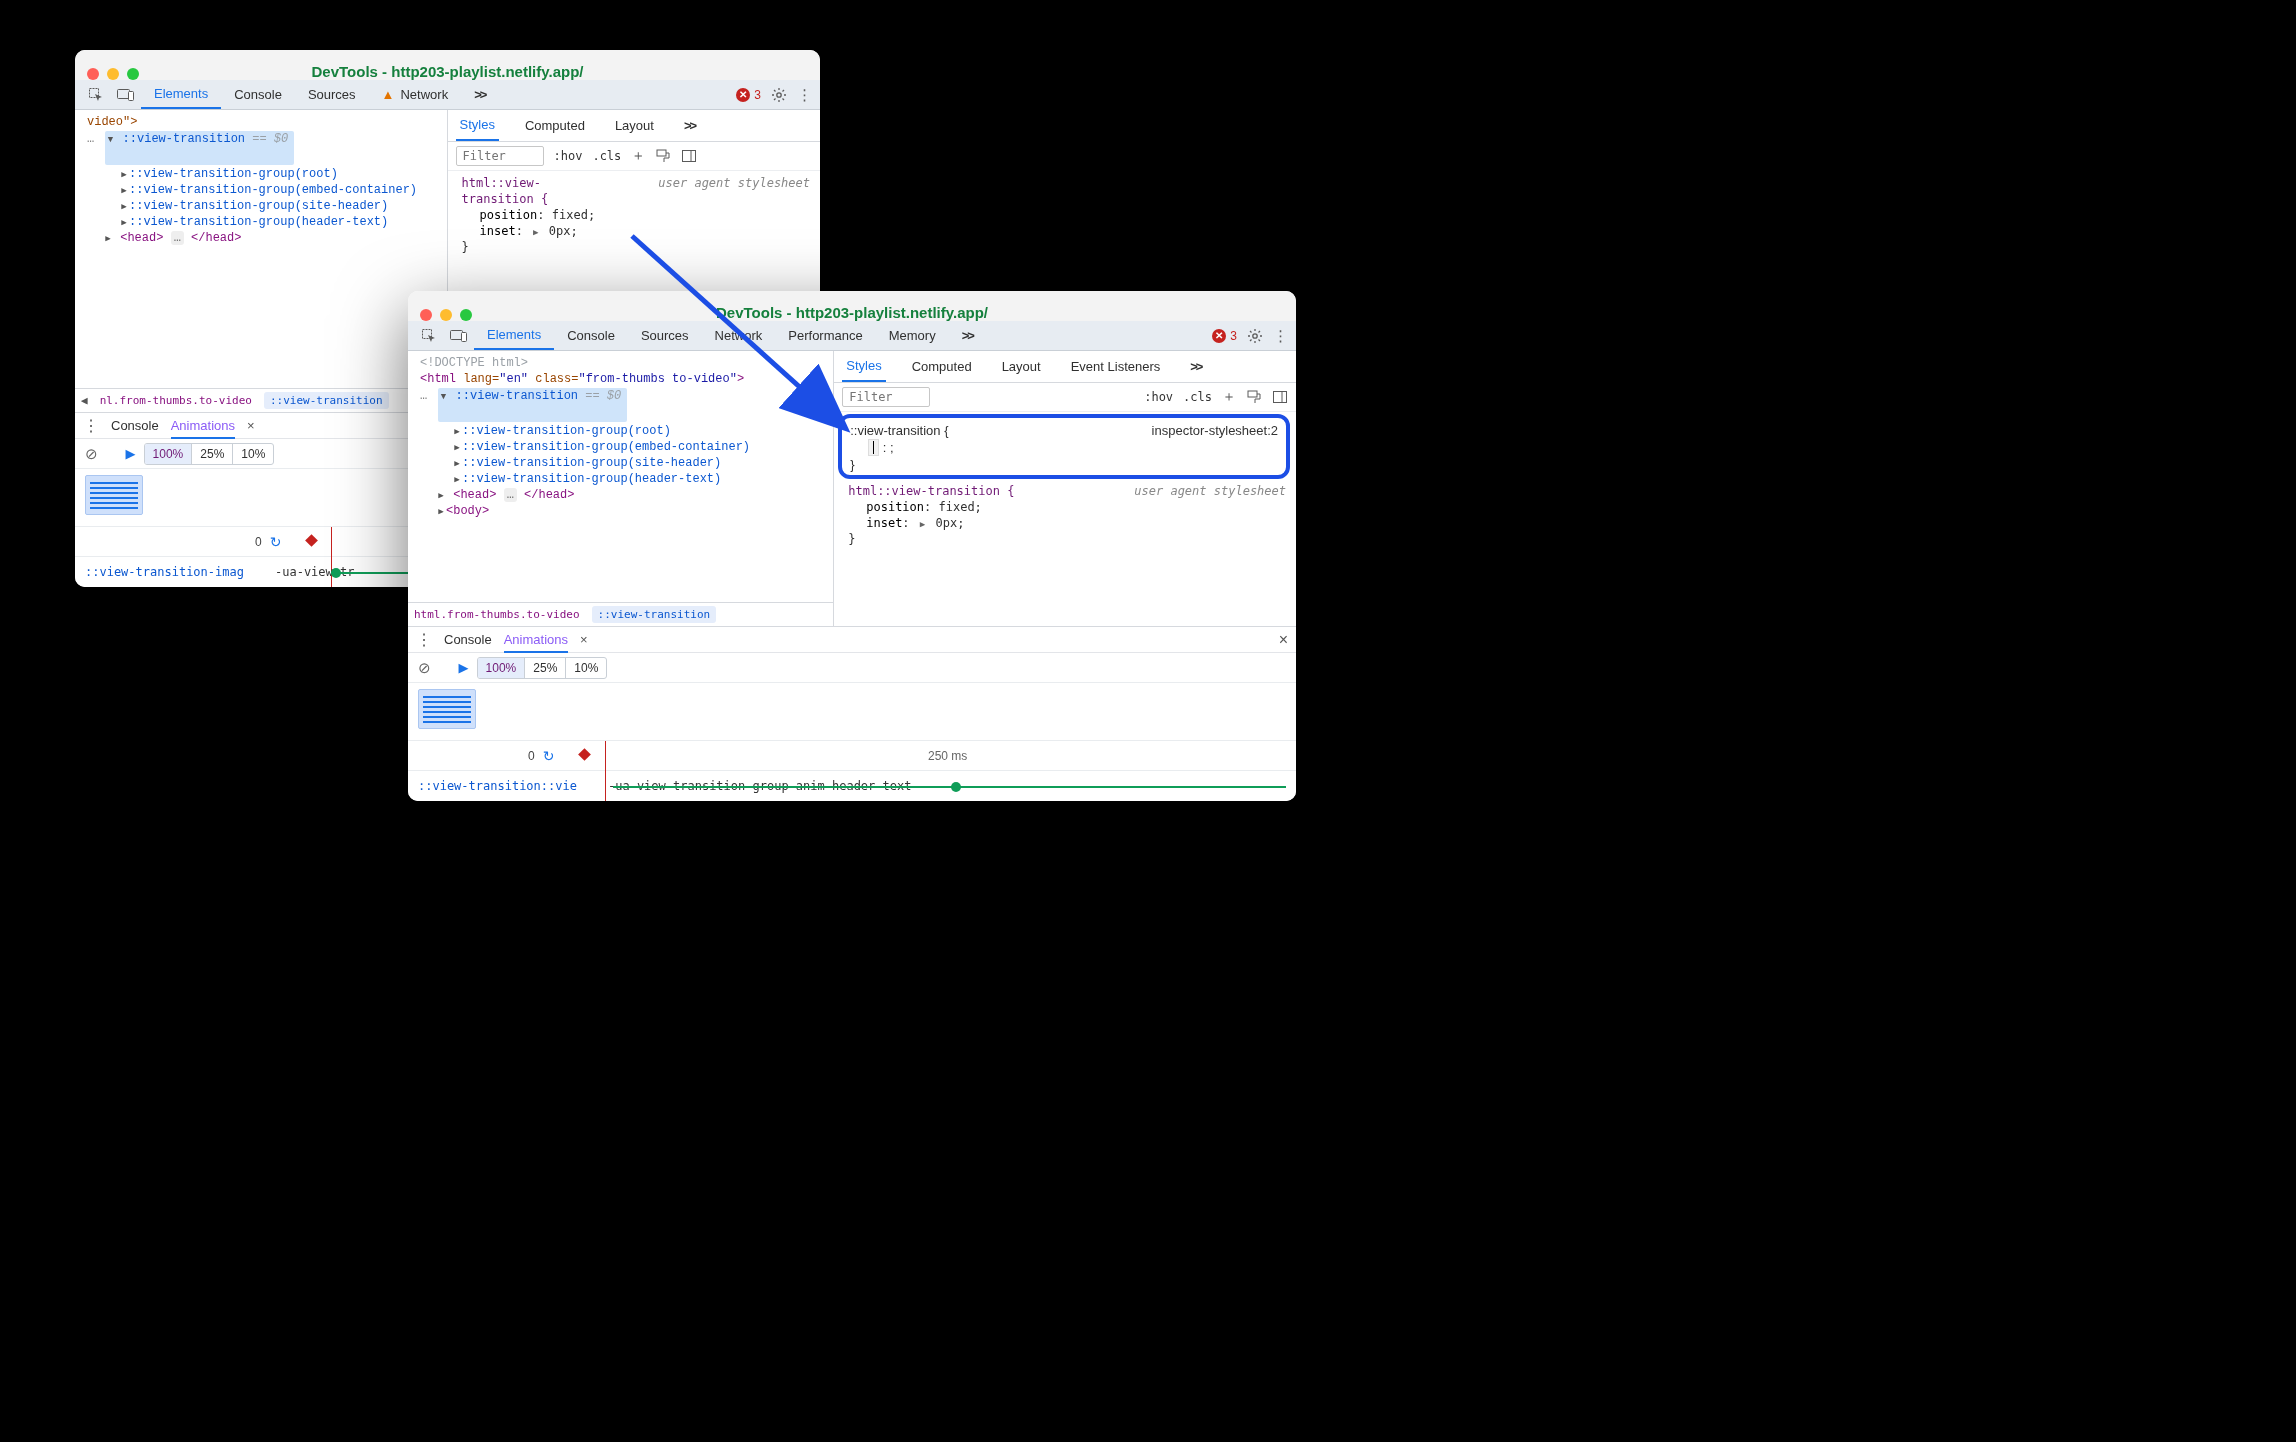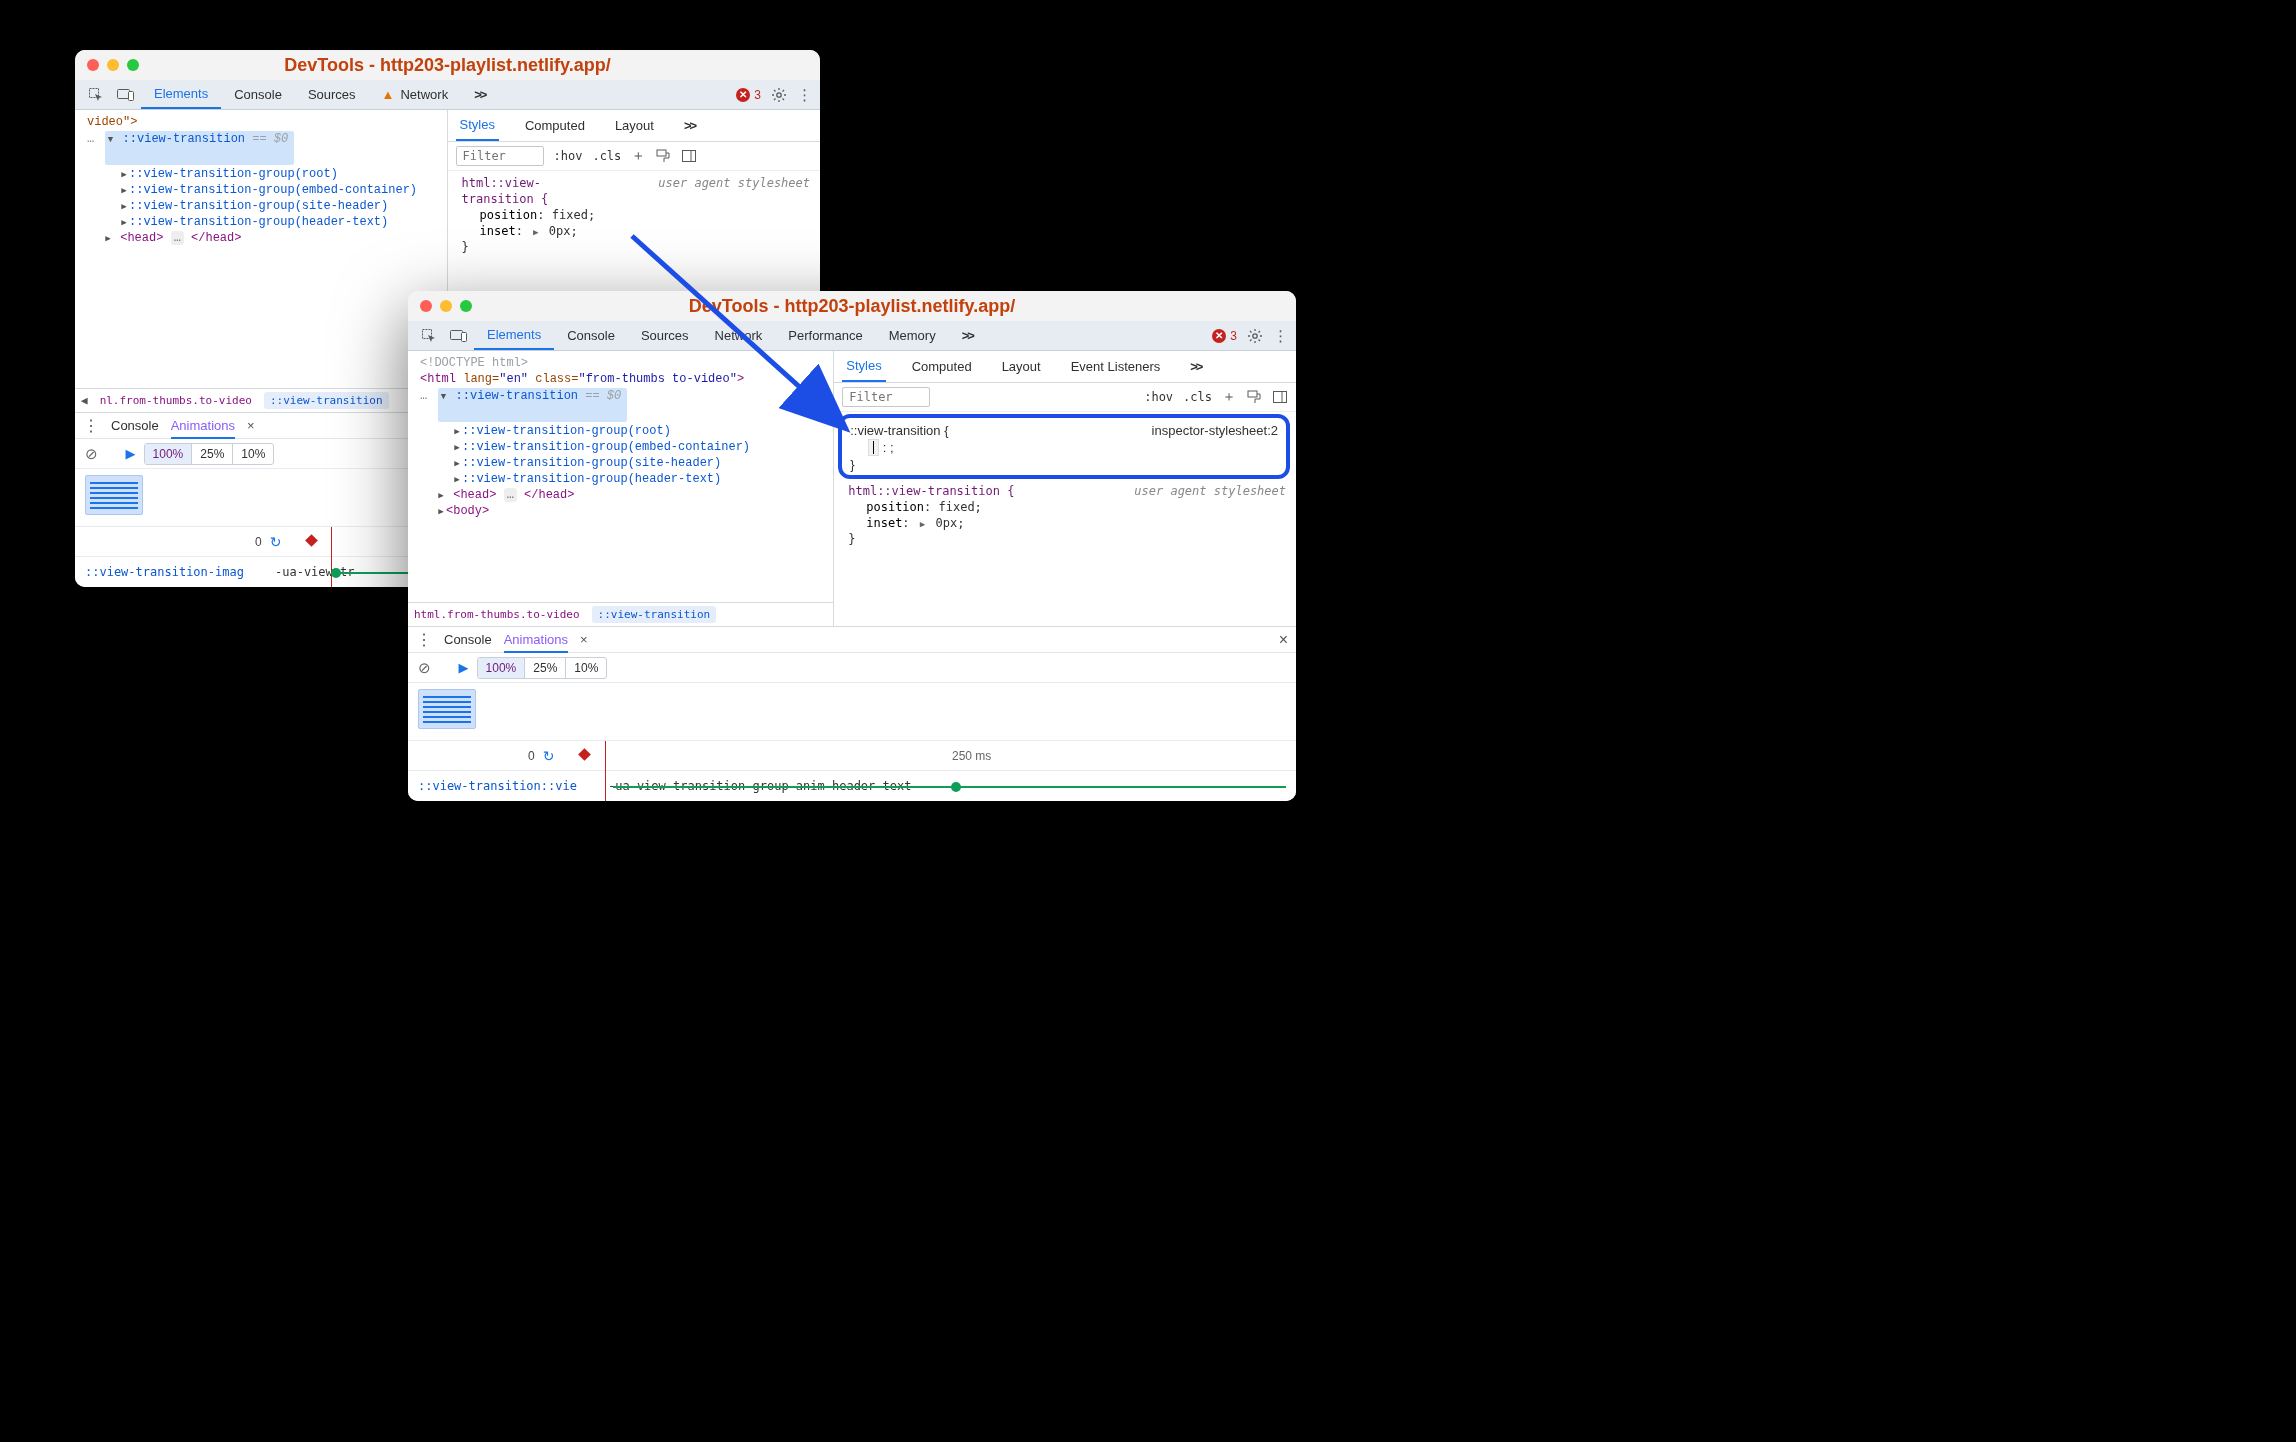--- a/index.html
+++ b/index.html
@@ -22,25 +22,25 @@
     display: flex;
     flex-direction: column;
   }
   .dt-small { left: 75px; top: 50px; width: 745px; height: 537px; }
   .dt-large { left: 408px; top: 291px; width: 888px; height: 510px; }
 
   .titlebar {
     height: 30px;
     background: #f3f3f3;
     display: flex;
-    align-items: center;
+    align-items: flex-end;
     position: relative;
     font-weight: 600;
-    font-size: 18px;
-    color: #c2410c;
+    font-size: 15px;
+    color: #15803d;
     user-select: none;
   }
   .tb-left { display: flex; gap: 8px; padding-left: 12px; align-items: center; }
   .traffic { display: inline-block; width: 12px; height: 12px; border-radius: 50%; }
   .tl-red    { background: #ff5f57; }
   .tl-yellow { background: #febc2e; }
   .tl-green  { background: #28c840; }
   .tb-title { position: absolute; left: 0; right: 0; text-align: center; pointer-events: none; }
 
   .tabstrip {
@@ -225,21 +225,21 @@
   .anim-reload { color: #1a73e8; padding: 0 8px; font-size: 14px; }
   .anim-diamond {
     display: inline-block; width: 9px; height: 9px;
     background: #c5221f; transform: rotate(45deg);
     position: relative; top: -1px; margin-left: 18px;
   }
   .anim-redline {
     position: absolute; top: 0; bottom: -36px; width: 1px;
     background: #c5221f; left: 256px;
   }
-  .anim-250 { position: absolute; left: 544px; color: #666; }
+  .anim-250 { position: absolute; left: 520px; color: #666; }
 
   .anim-track {
     display: flex; align-items: center; height: 30px;
     font-family: Menlo, Consolas, monospace; font-size: 12px;
     padding-left: 10px; position: relative;
   }
   .anim-track .t-a { color: #0b57d0; width: 190px; overflow: hidden; text-overflow: clip; white-space: nowrap; }
   .anim-track .t-b { color: #333; }
   .track-line {
     position: absolute; left: 256px; right: 10px; top: 50%; height: 2px;

